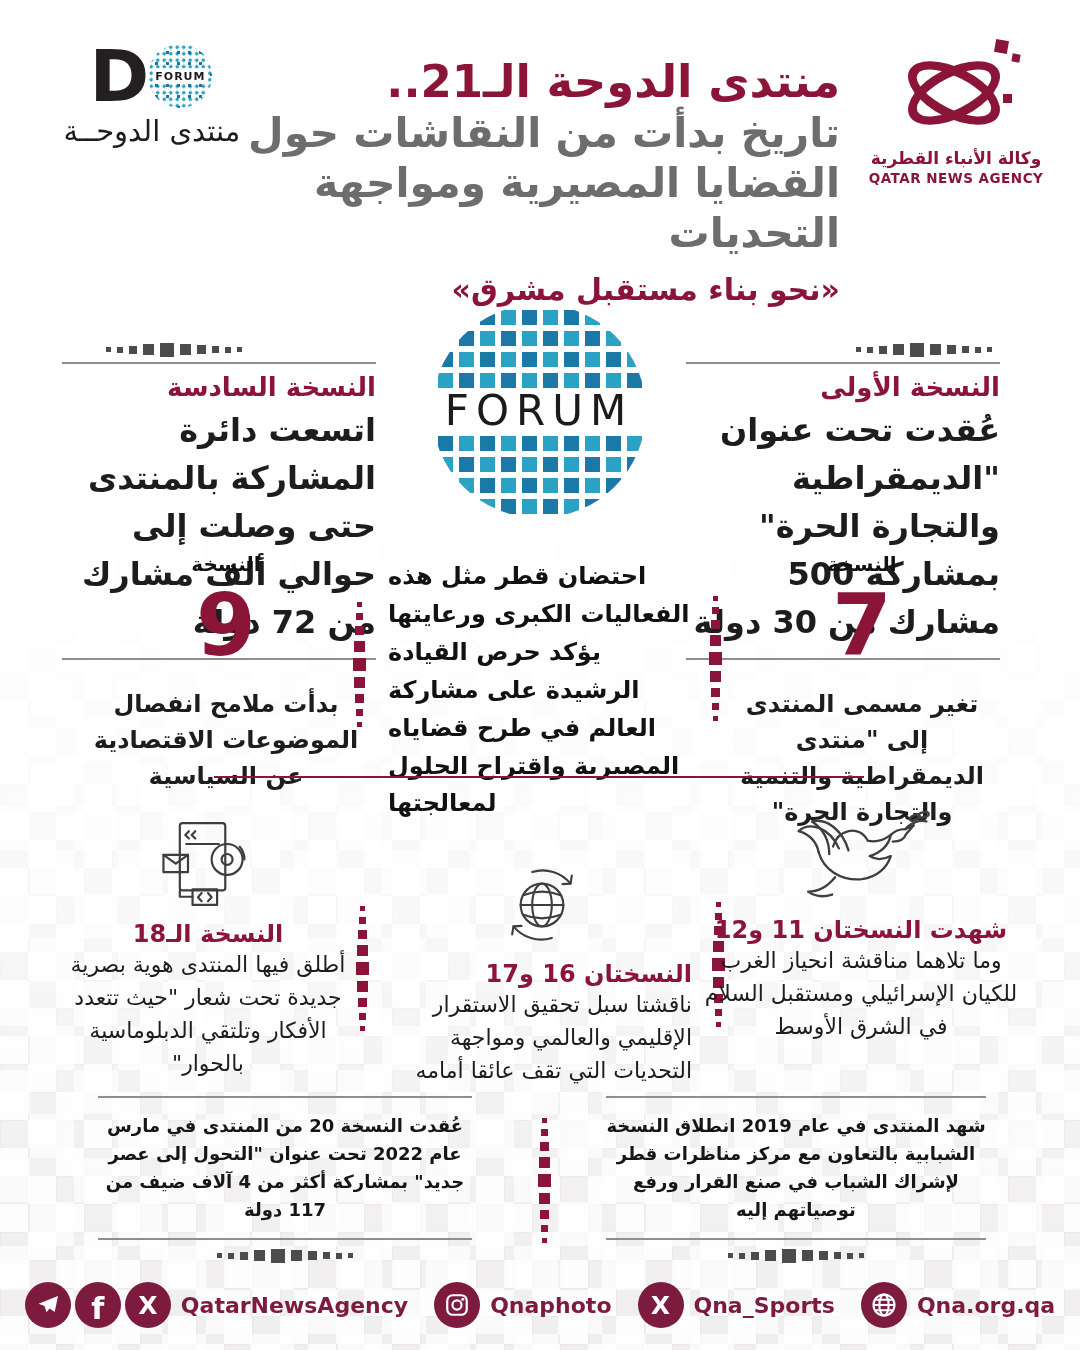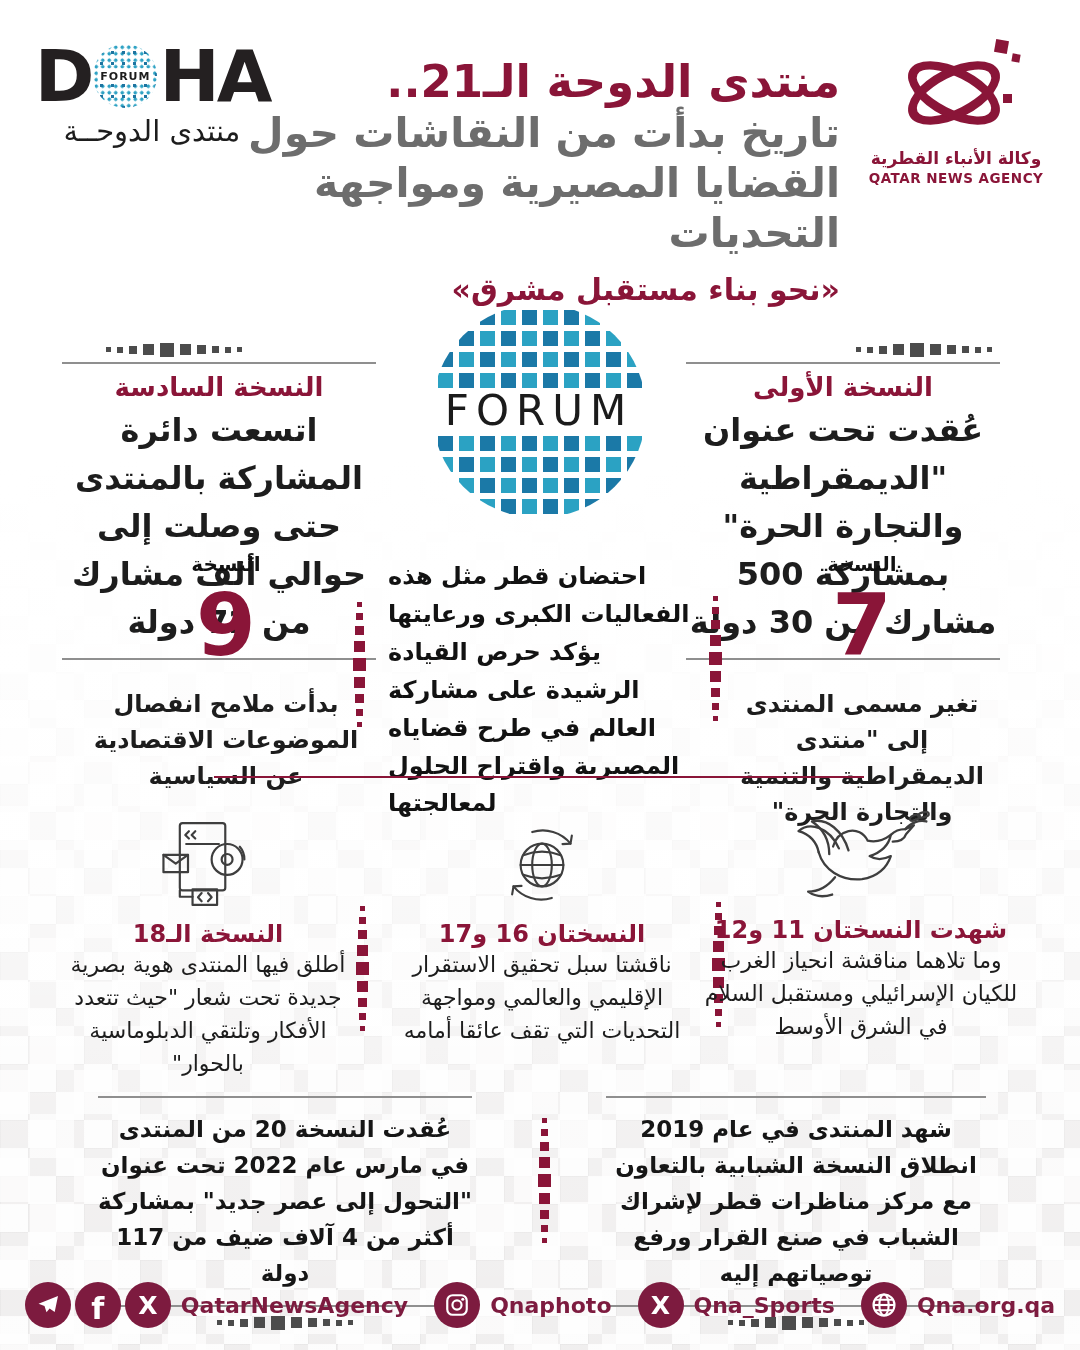--- a/index.html
+++ b/index.html
@@ -66,21 +66,21 @@
   .dots-v { display:flex; flex-direction:column; align-items:center; gap:6px; }
   .dots-v span { background:#8a1538; display:block; }
   .dots-v span:nth-child(1){width:5px;height:5px;} .dots-v span:nth-child(2){width:7px;height:7px;}
   .dots-v span:nth-child(3){width:9px;height:9px;} .dots-v span:nth-child(4){width:11px;height:11px;}
   .dots-v span:nth-child(5){width:13px;height:13px;} .dots-v span:nth-child(6){width:11px;height:11px;}
   .dots-v span:nth-child(7){width:9px;height:9px;} .dots-v span:nth-child(8){width:7px;height:7px;}
   .dots-v span:nth-child(9){width:5px;height:5px;}
 
   
   .rule { border-top:2px solid #8f8f8f; }
-  .card { text-align:center; }
+  .card { }
   .card .hd { color:#8a1538; font-size:26px; font-weight:800; margin-top:8px; }
   .card .bd { color:#1d1d1d; font-size:32px; font-weight:700; line-height:1.5; margin:4px 0 12px; }
   .ed6 { left:62px; top:342px; width:314px; }
   .ed1 { left:686px; top:342px; width:314px; }
   .ed6 .dots-h { margin:0 0 5px 44px; }
   .ed1 .dots-h { margin:0 8px 5px auto; justify-content:flex-end; }
 
   
   .forum-badge { left:432px; top:304px; width:214px; height:214px; border-radius:50%; overflow:hidden;
     background-image:
@@ -104,28 +104,28 @@
   .vd1 { left:353px; top:602px; } .vd2 { left:709px; top:596px; }
 
   .divider { left:214px; top:776px; width:650px; height:2px; background:#8a1538; }
 
   
   .icon-card { text-align:center; }
   .icon-card .ic { height:100px; display:flex; align-items:flex-end; justify-content:center; margin-bottom:8px; }
   .icon-card .hd { color:#8a1538; font-size:24px; font-weight:800; }
   .icon-card .bd { color:#1d1d1d; font-size:22px; font-weight:400; line-height:1.5; margin-top:0; }
   .ed18 { left:55px; top:812px; width:306px; }
-  .ed1617 { left:392px; top:812px; width:300px; }
+  .ed1617 { left:392px; top:852px; width:300px;text-align:right; }
   .ed1112 { left:700px; top:808px; width:322px; }
   .vd3 { left:356px; top:906px; } .vd4 { left:712px; top:902px; }
   .lineart { stroke:#3e3e3e; stroke-width:2.4; fill:none; stroke-linecap:round; stroke-linejoin:round; }
 
   
   .note { text-align:center; }
-  .note .bd { color:#161616; font-size:23px; font-weight:700; line-height:1.56; margin:14px 0; }
+  .note .bd { color:#161616; font-size:18px; font-weight:700; line-height:1.56; margin:14px 0; }
   .note .dots-h { justify-content:center; margin:8px auto 0; }
   .ed20 { left:98px; top:1096px; width:374px; }
   .youth { left:606px; top:1096px; width:380px; }
   .vd5 { left:538px; top:1118px; }
 
   
   .footer { left:0; right:0; top:1282px; display:flex; justify-content:center; align-items:center; gap:26px; }
   .sgroup { display:flex; align-items:center; gap:10px; }
   .sicons { display:flex; gap:4px; }
   .sicon { width:46px; height:46px; border-radius:50%; background:#7d1b3f; color:#fff;
@@ -141,21 +141,20 @@
 
 <div class="page">
   <div class="bg"></div>
 
   <div class="layer doha-logo">
     <div class="doha-row">
       <span class="doha-letter">D</span>
       <span class="doha-o">
         <span class="doha-forum-label">FORUM</span>
       </span>
-      <span class="doha-letter">HA</span>
     </div>
     <div class="doha-ar" dir="rtl">منتدى الدوحــة</div>
   </div>
 
   <div class="layer main-title">
     <div class="title-accent" dir="rtl">منتدى الدوحة الـ21..</div>
     <div class="title-gray" dir="rtl">تاريخ بدأت من النقاشات حول</div>
     <div class="title-gray" dir="rtl">القضايا المصيرية ومواجهة التحديات</div>
     <div class="subtitle" dir="rtl">«نحو بناء مستقبل مشرق»</div>
   </div>

